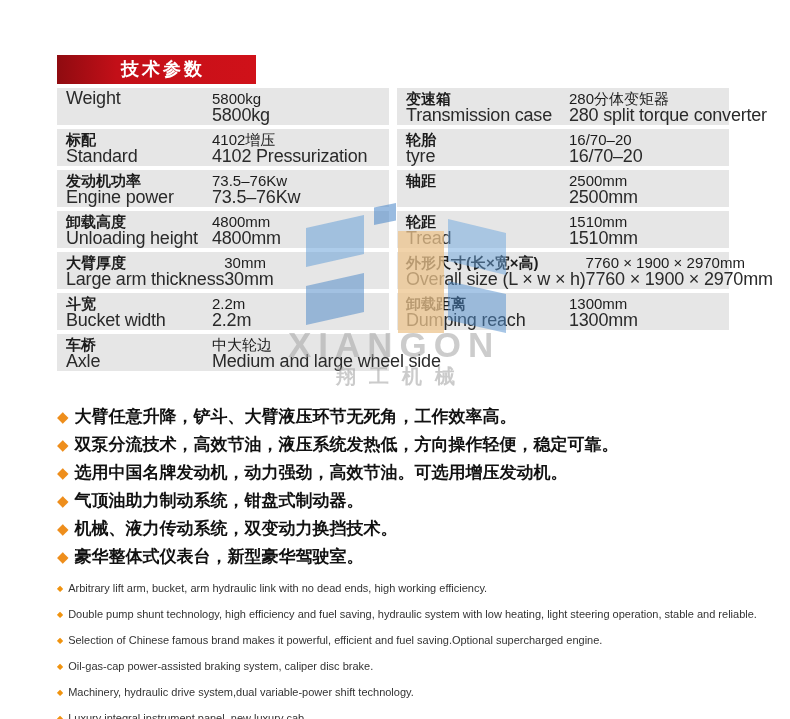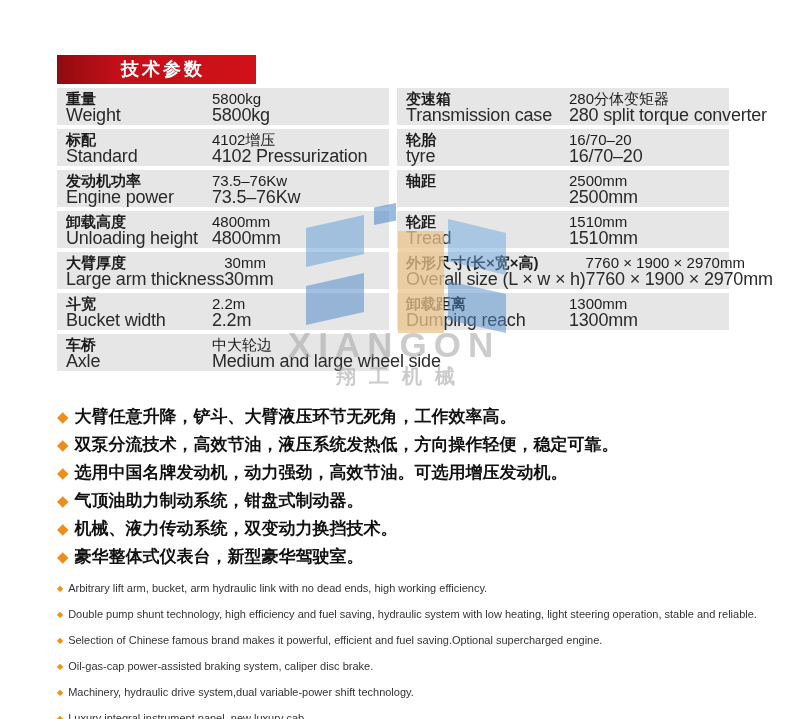--- a/index.html
+++ b/index.html
@@ -50,21 +50,20 @@
 <div class="content">
 
   <div class="titlebar">
     <span>技术参数</span>
   </div>
 
   <div class="spec">
     <div class="col col-left">
       <div class="row">
         <div class="lbl">
-          <div class="zh">重量</div>
           <div class="en">Weight</div>
         </div>
         <div class="val">
           <div class="zh">5800kg</div>
           <div class="en">5800kg</div>
         </div>
       </div>
       <div class="row">
         <div class="lbl">
           <div class="zh">标配</div>

